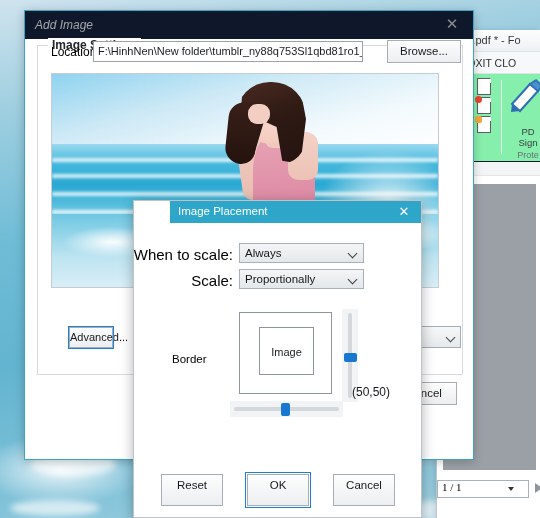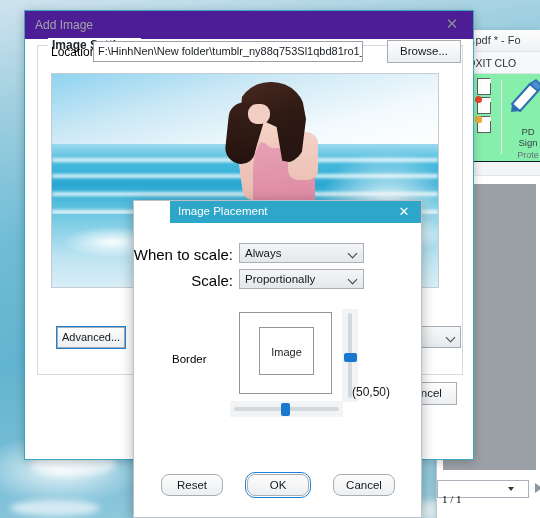--- a/index.html
+++ b/index.html
@@ -72,21 +72,21 @@
   #foxit .fx-page{
     position:absolute; left:6px; right:4px; top:22px; bottom:6px;
     background:#9aa0a5;
   }
   #foxit .fx-status{
     position:absolute; left:0; right:0; bottom:0; height:42px;
   }
   #foxit .pagebox{
     position:absolute; left:0; top:4px; width:92px; height:18px;
     background:#fff; border:1px solid #a9b2ba; font-size:11px;
-    padding:12px 0 0 4px; font-family:"Liberation Serif", serif;
+    padding:0 0 0 4px; font-family:"Liberation Serif", serif;
   }
   #foxit .pagebox .caret{
     position:absolute; right:14px; top:6px;
     border-left:3.5px solid transparent; border-right:3.5px solid transparent;
     border-top:4px solid #333;
   }
   #foxit .navbtn{
     position:absolute; top:7px; width:0;height:0;
     border-top:5px solid transparent;border-bottom:5px solid transparent;
     border-left:7px solid #8d969d;
@@ -100,21 +100,21 @@
     border-top:0;
   }
 
   
   #addimg{
     position:absolute; left:24px; top:10px; width:450px; height:450px;
     background:#ffffff; border:1px solid #3aa6c4;
     box-shadow:0 2px 9px rgba(0,0,0,.22);
   }
   #addimg .ai-title{
-    height:28px; position:relative; background:#4c1d95;
+    height:28px; position:relative; background:#0f172a;font-style:italic;
   }
   #addimg .ai-title .t{
     position:absolute; left:10px; top:7px; font-size:12px; color:#a3a7ab;
   }
   #addimg .ai-close{
     position:absolute; right:0; top:0; width:42px; height:27px;
     color:#8a8e92; font-size:15px; text-align:center; line-height:27px;
     font-family:"DejaVu Sans", sans-serif;
   }
   .groupbox{
@@ -204,21 +204,21 @@
     position:absolute; left:175px; top:28px; width:30px; height:62px;
     background:linear-gradient(#3a2019,#24120e); border-radius:16px 6px 14px 16px;
     transform:rotate(6deg);
   }
   .w-hand{
     position:absolute; left:196px; top:30px; width:22px; height:20px;
     background:#f3cfc3; border-radius:9px;
   }
 
   .adv-btn{
-    position:absolute; left:32px; top:316px; width:68px; height:21px;
+    position:absolute; left:44px; top:316px; width:44px; height:21px;
     line-height:19px; font-size:11px;
     outline:1.5px solid #1f7fd4; outline-offset:0px;
   }
   .bgcombo{
     position:absolute; right:12px; top:315px; width:55px; height:22px;
     background:linear-gradient(#f6f7f8,#e6e9ec); border:1px solid #a5adb4;
     font-size:11px; padding:3px 0 0 5px; color:#1a1e22;
   }
   .bgcombo .chev{
     position:absolute; right:6px; top:7px; width:7px; height:7px;
@@ -293,21 +293,21 @@
     position:absolute; left:51px; top:2px; width:9px; height:13px;
     background:#1878d0; border-radius:2px;
   }
   .coord{
     position:absolute; left:218px; top:184px; font-size:12px; color:#16191c;
   }
   .desc{
     position:absolute; left:30px; top:224px; width:240px;
     font-size:11.5px; line-height:14px; color:#14171a;
   }
-  .pl-btns .btn{ position:absolute; width:62px; height:22px; line-height:20px; top:273px;border-radius:8px; }
+  .pl-btns .btn{ position:absolute; width:62px; height:32px; line-height:20px; top:273px; }
   .pl-btns .ok{ outline:1.6px solid #1f7fd4; outline-offset:1px; }
 </style>
 </head>
 <body>
 
 <div id="desktop">
   <div class="foam" style="left:30px;  top:452px; width:86px; height:24px;"></div>
   <div class="foam" style="left:150px; top:486px; width:110px;height:22px;"></div>
   <div class="foam" style="left:300px; top:462px; width:70px; height:18px;"></div>
   <div class="foam" style="left:396px; top:500px; width:120px;height:20px;"></div>

